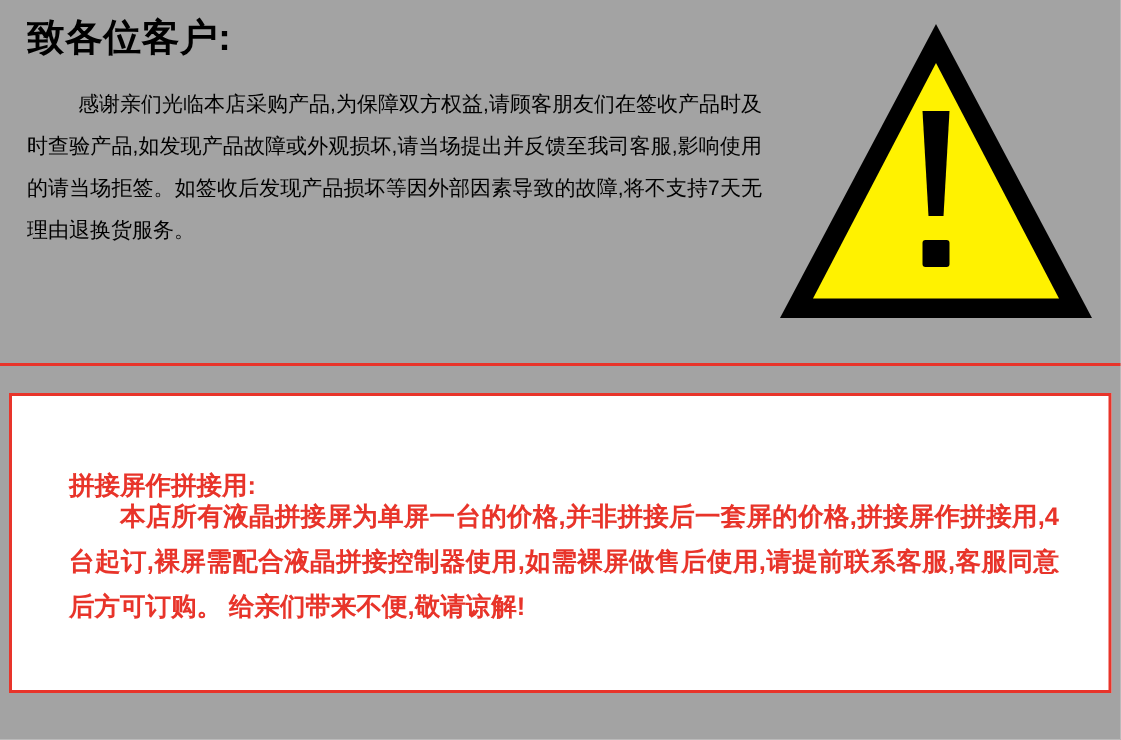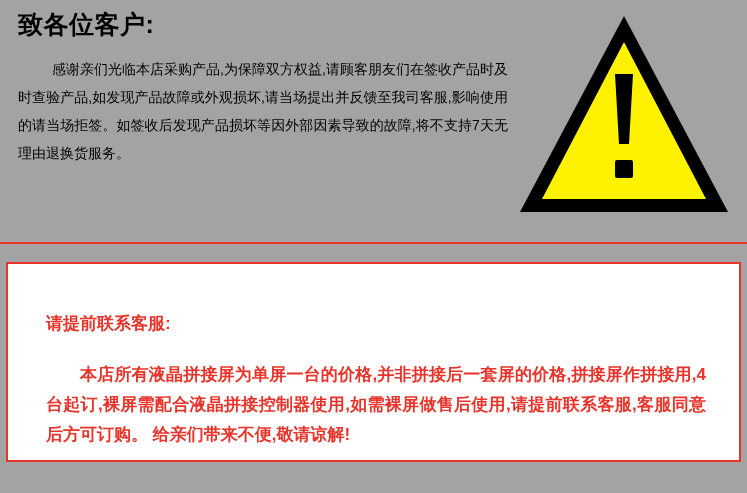--- a/index.html
+++ b/index.html
@@ -90,21 +90,21 @@
     left: 38px;
     top: 48px;
     font-size: 17px;
     font-weight: bold;
     color: #e8342a;
     white-space: nowrap;
   }
   .bottom-body {
     position: absolute;
     left: 38px;
-    top: 96px;
+    top: 66px;
     width: 660px;
     font-size: 17px;
     line-height: 30px;
     color: #e8342a;
     font-weight: bold;
     text-align: justify;
     text-indent: 34px;
   }
 </style>
 </head>
@@ -122,17 +122,17 @@
         <polygon points="108,30 190,187 26,187" fill="#fff200"></polygon>
         <path d="M99 62 h18 l-4 70 h-10 z" fill="#000000"></path>
         <rect x="99" y="148" width="18" height="18" rx="2" fill="#000000"></rect>
       </svg>
     </div>
   </div>
 
   <div class="divider"></div>
 
   <div class="bottom-block">
-    <div class="bottom-salutation">请提前联系客服:</div>
+    <div class="bottom-salutation">拼接屏作拼接用:</div>
     <div class="bottom-body">本店所有液晶拼接屏为单屏一台的价格,并非拼接后一套屏的价格,拼接屏作拼接用,4台起订,裸屏需配合液晶拼接控制器使用,如需裸屏做售后使用,请提前联系客服,客服同意后方可订购。 给亲们带来不便,敬请谅解!</div>
   </div>
 
 </div>
 
 </body></html>

